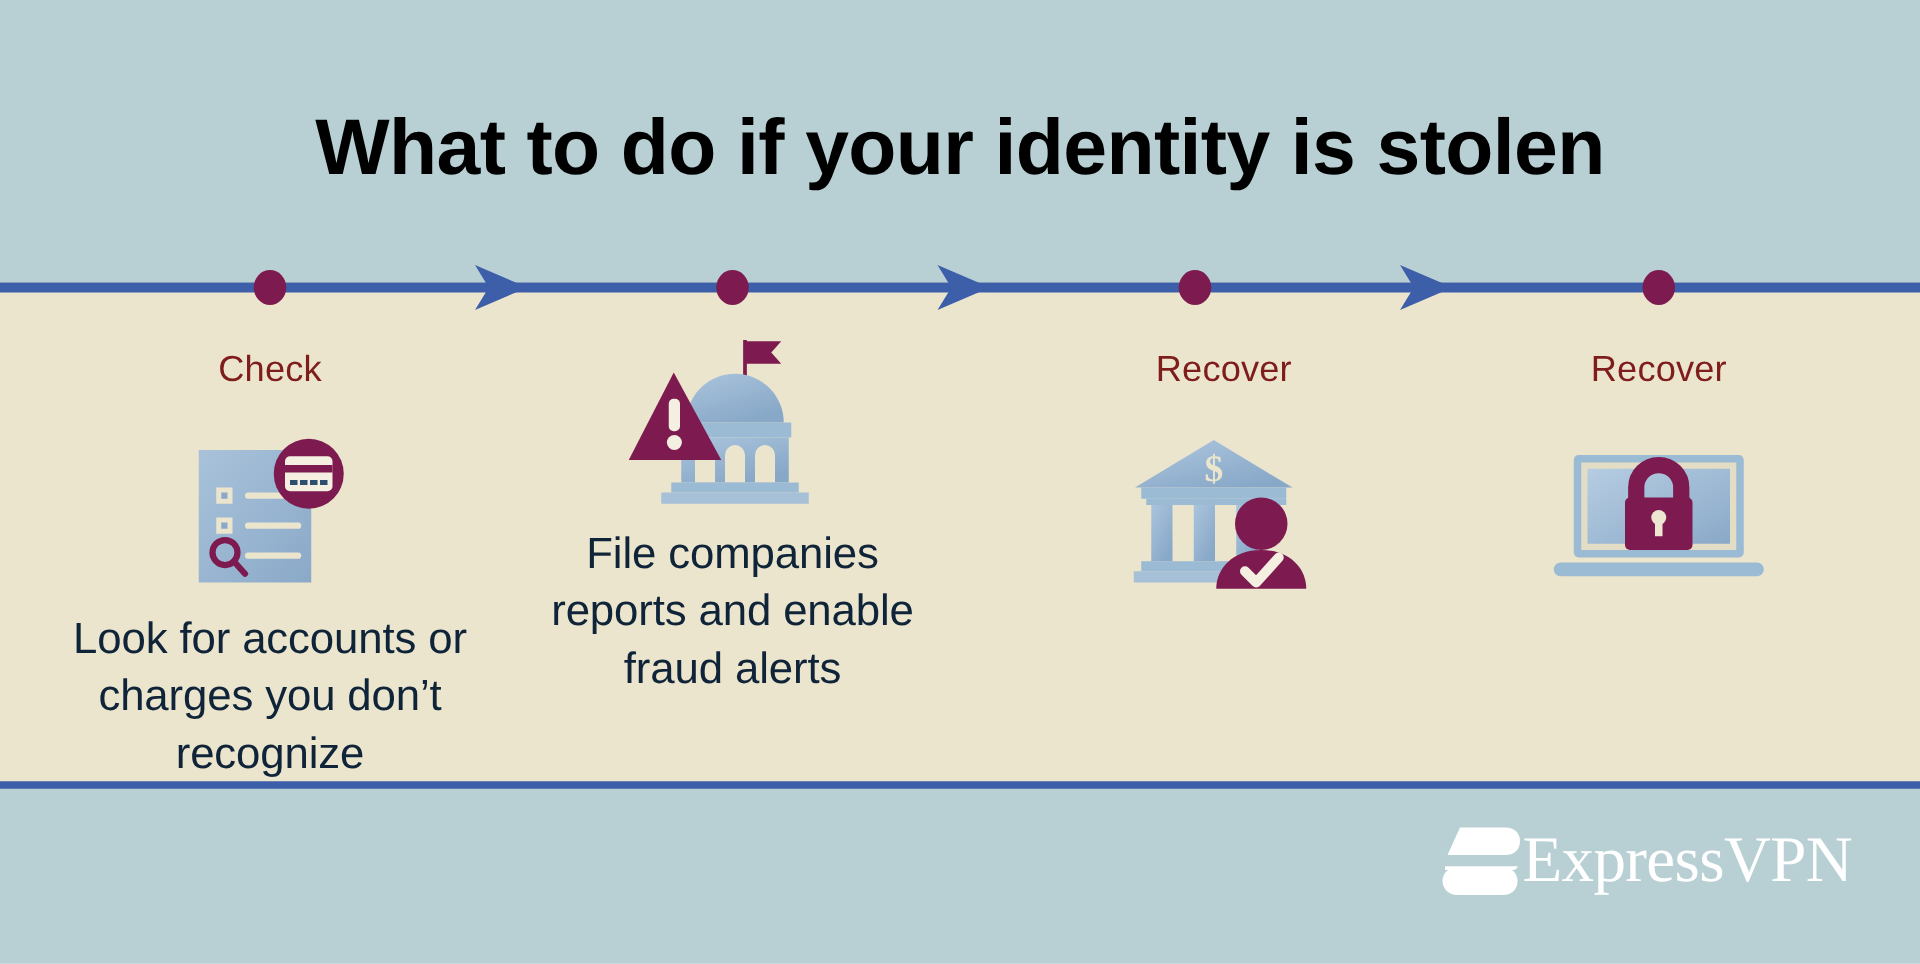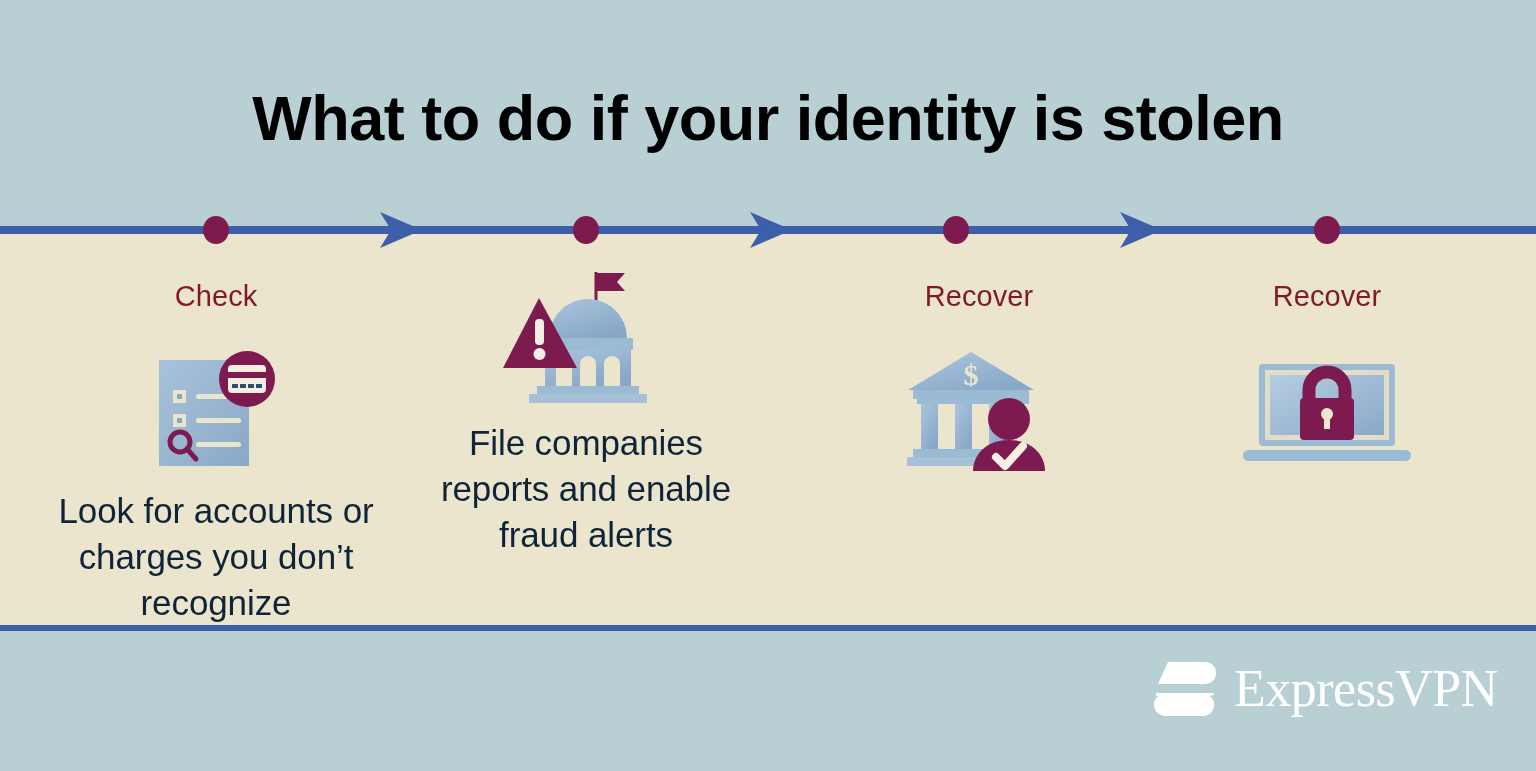--- a/index.html
+++ b/index.html
@@ -113,21 +113,20 @@
     color: #0f2438;
     letter-spacing: -0.1px;
   }
   
   .logo {
     position: absolute;
     left: 1152px;
     top: 658px;
     display: flex;
     align-items: center;
-    gap: 16px;
     text-align: right;
   }
   .logo-mark {
     width: 66px;
     height: 62px;
     flex: none;
   }
   .logo-text {
     font-family: "Liberation Serif", serif;
     font-size: 52px;

